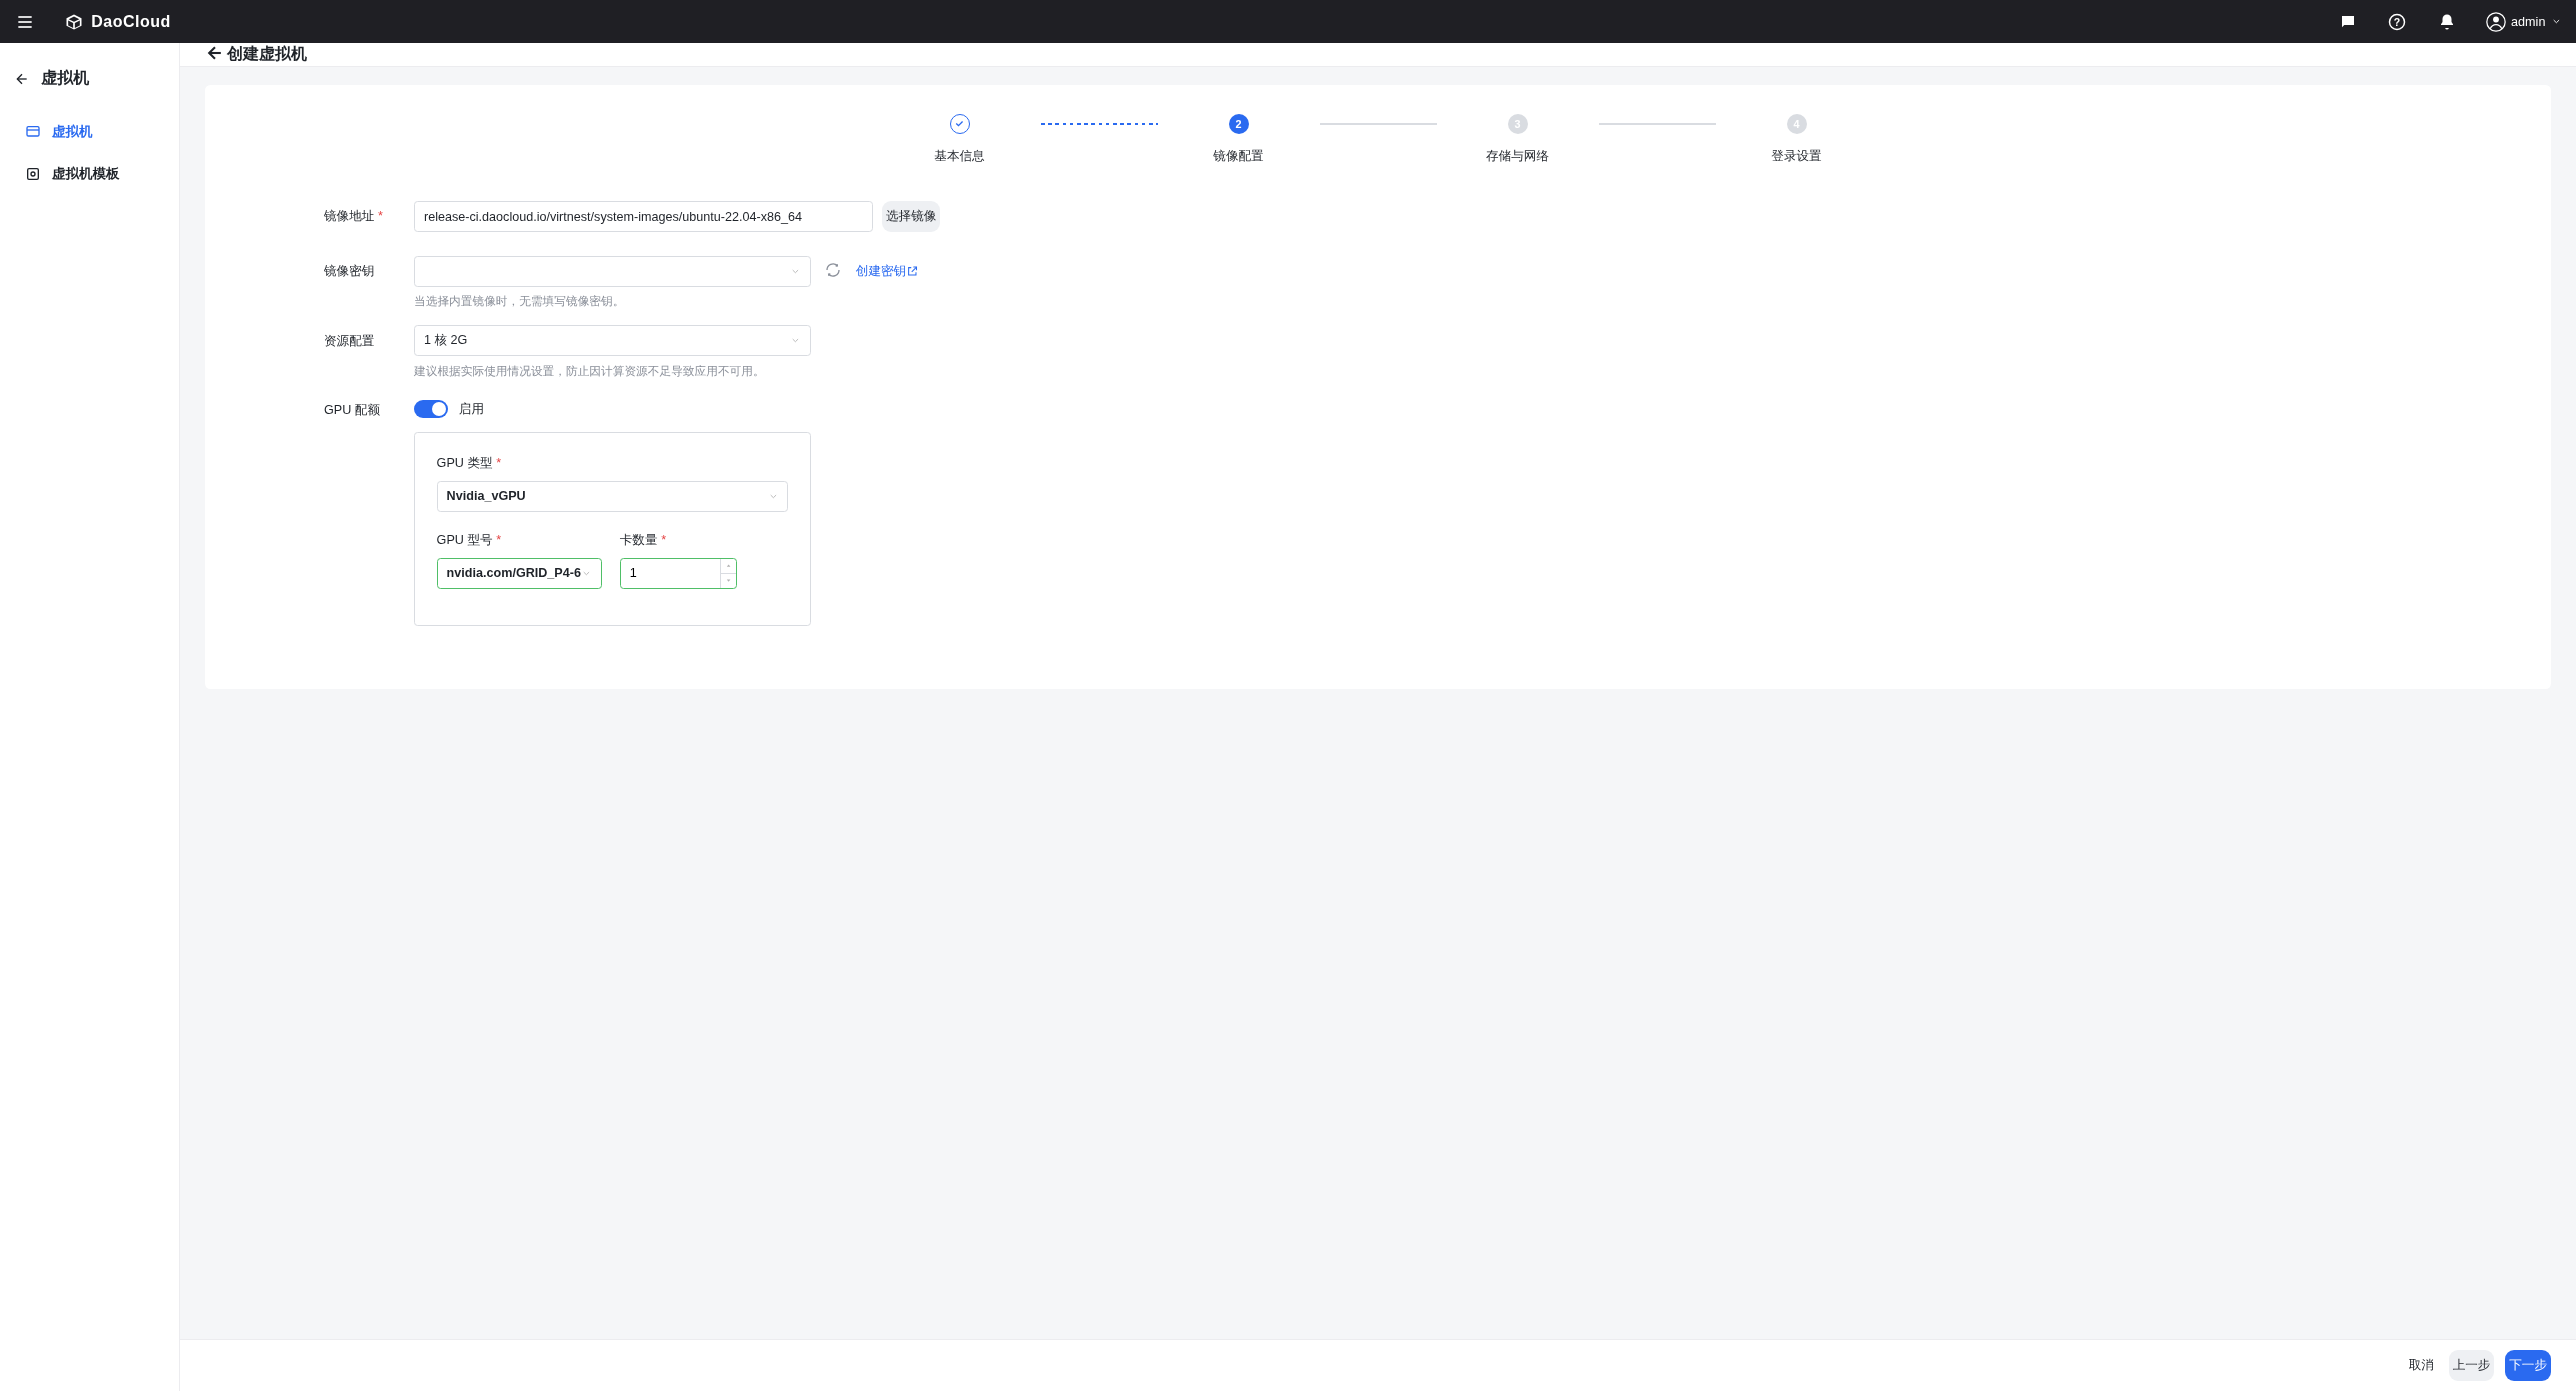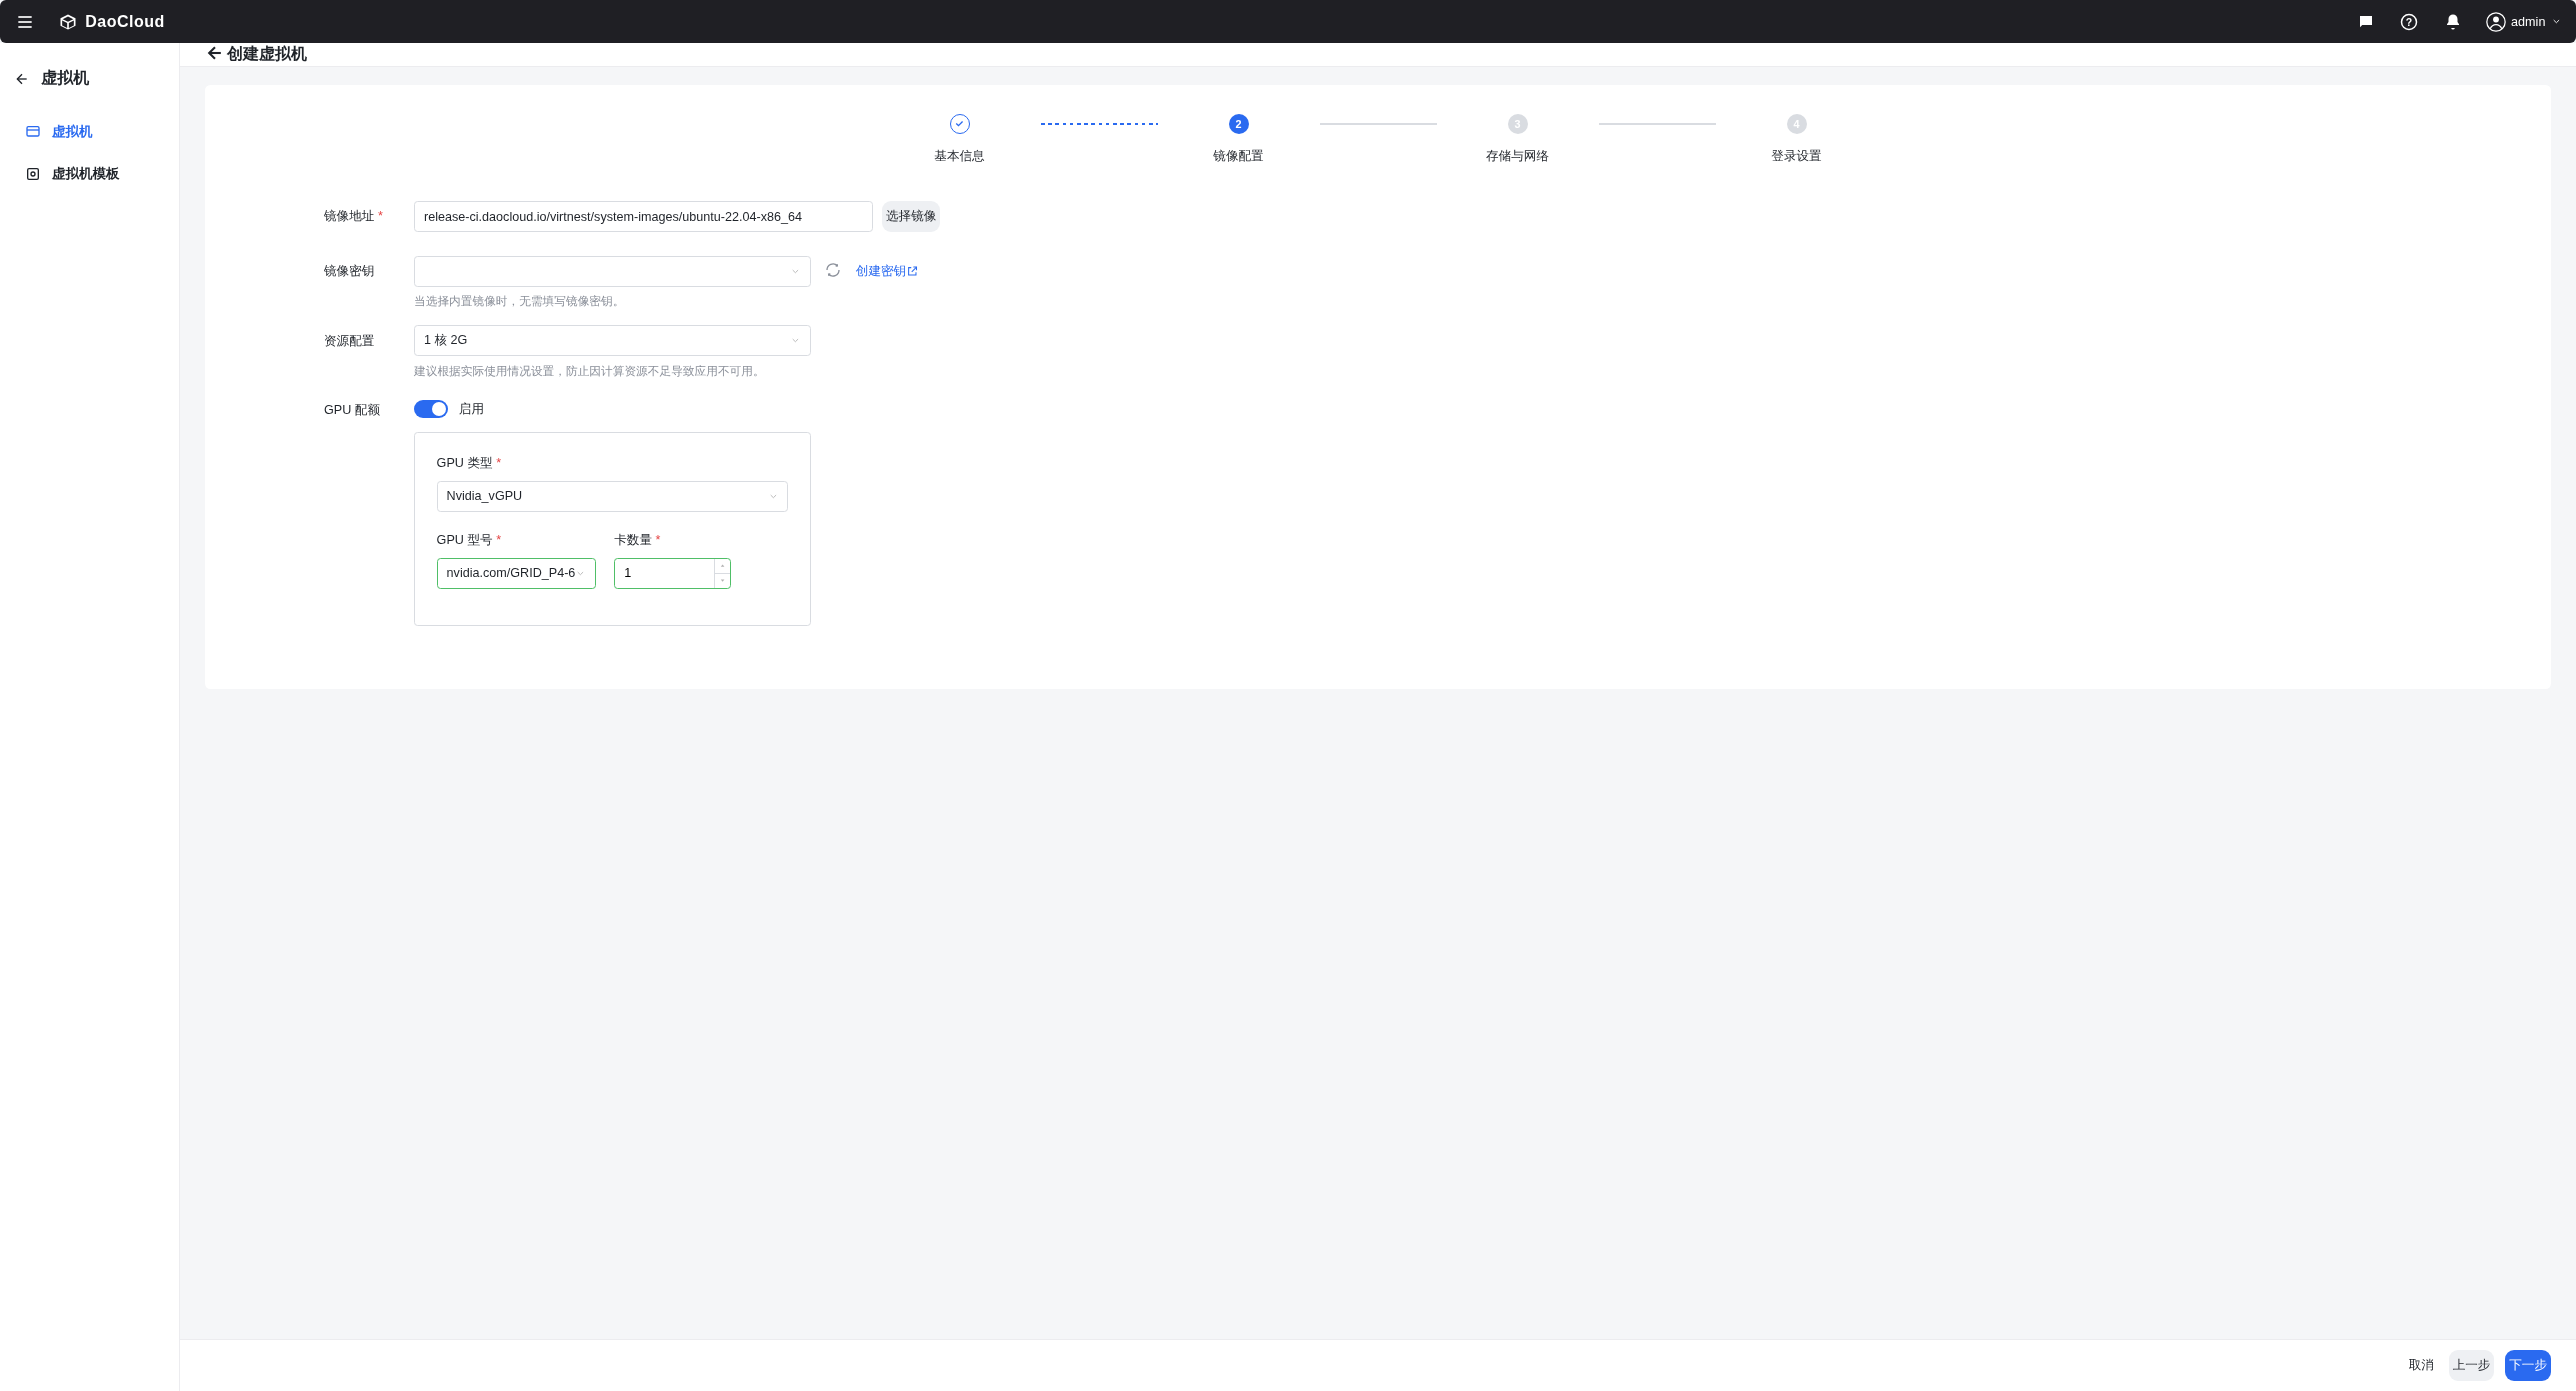--- a/index.html
+++ b/index.html
@@ -12,22 +12,21 @@
   }
 
   
   .topbar {
     height: 43px;
     background: #1f1f24;
     color: #fff;
     display: flex;
     align-items: center;
     padding: 0 14.4px;
-    gap: 22px;
-    border-radius: 6px;
+    gap: 28px;
   }
   .topbar .hamburger-icon svg, .topbar .brand svg { display:block; }
   .topbar .brand { display:flex; align-items:center; gap:7.2px; font-weight:700; font-size:16px; letter-spacing:0.5px;}
   .topbar .spacer { flex:1; }
   .topbar .tb-icon { width:21.6px; height:21.6px; display:flex; align-items:center; justify-content:center; cursor:pointer; }
   .topbar .user { display:flex; align-items:center; gap:5.4px; cursor:pointer; font-size:12.6px; }
   .topbar .user svg.avatar { width:20px; height:20px; }
   .topbar .user svg.chev { width:10.8px; height:10.8px; }
 
   
@@ -144,21 +143,21 @@
   .gpu-box {
     border:0.9px solid #d9dce1; border-radius:3.6px;
     padding: 21.6px 21.6px 36px 21.6px; margin-top:14.4px; width:397px;
   }
   .gpu-box .box-label { font-size:12.6px; color:#1f2329; margin-bottom:9px; }
   .gpu-box .box-label .req { color:#e54545; margin-left:3.6px; }
   .gpu-box .row2 { display:flex; gap:18px; margin-top:20px; }
   .gpu-box .col { display:flex; flex-direction:column; }
   .gpu-box .col1 { flex: 0 0 153px; }
   .gpu-box .col2 { flex: 0 0 117px; }
-  .gpu-box .select, .gpu-box .input { width:100%; }
+  .gpu-box .select, .gpu-box .input { width:100%;font-weight:bold; }
   .gpu-type-select { width:225px; }
 
   .number-input { position:relative; }
   .number-input input { width:100%; height:31px; border:0.9px solid #4fbf67; border-radius:3.6px; padding:0 20px 0 9px; font-size:12.6px; }
   .number-input .spinners { position:absolute; right:0.9px; top:0.9px; bottom:0.9px; width:16px; display:flex; flex-direction:column; border-left:0.9px solid #d9dce1; }
   .number-input .spin { flex:1; display:flex; align-items:center; justify-content:center; cursor:pointer; }
   .number-input .spin svg { width:7.2px; height:7.2px; opacity:0.5; }
   .number-input .spin:first-child { border-bottom:0.9px solid #d9dce1; }
 
   

